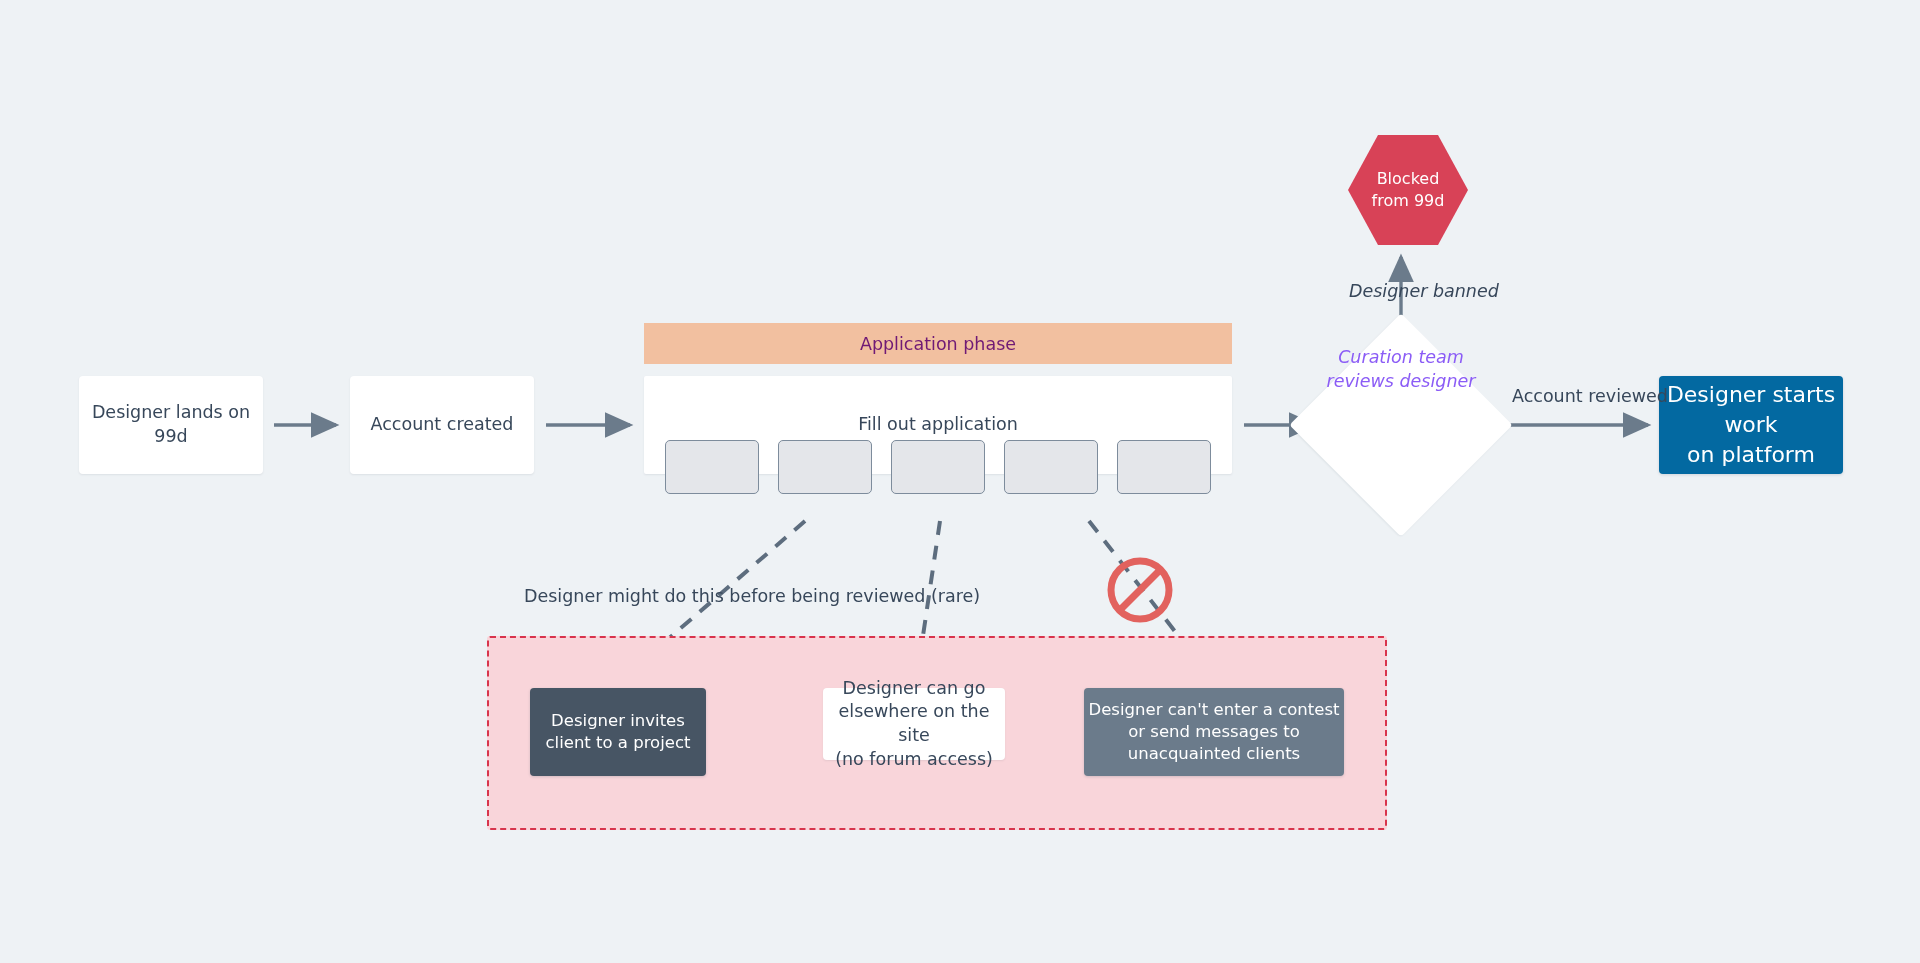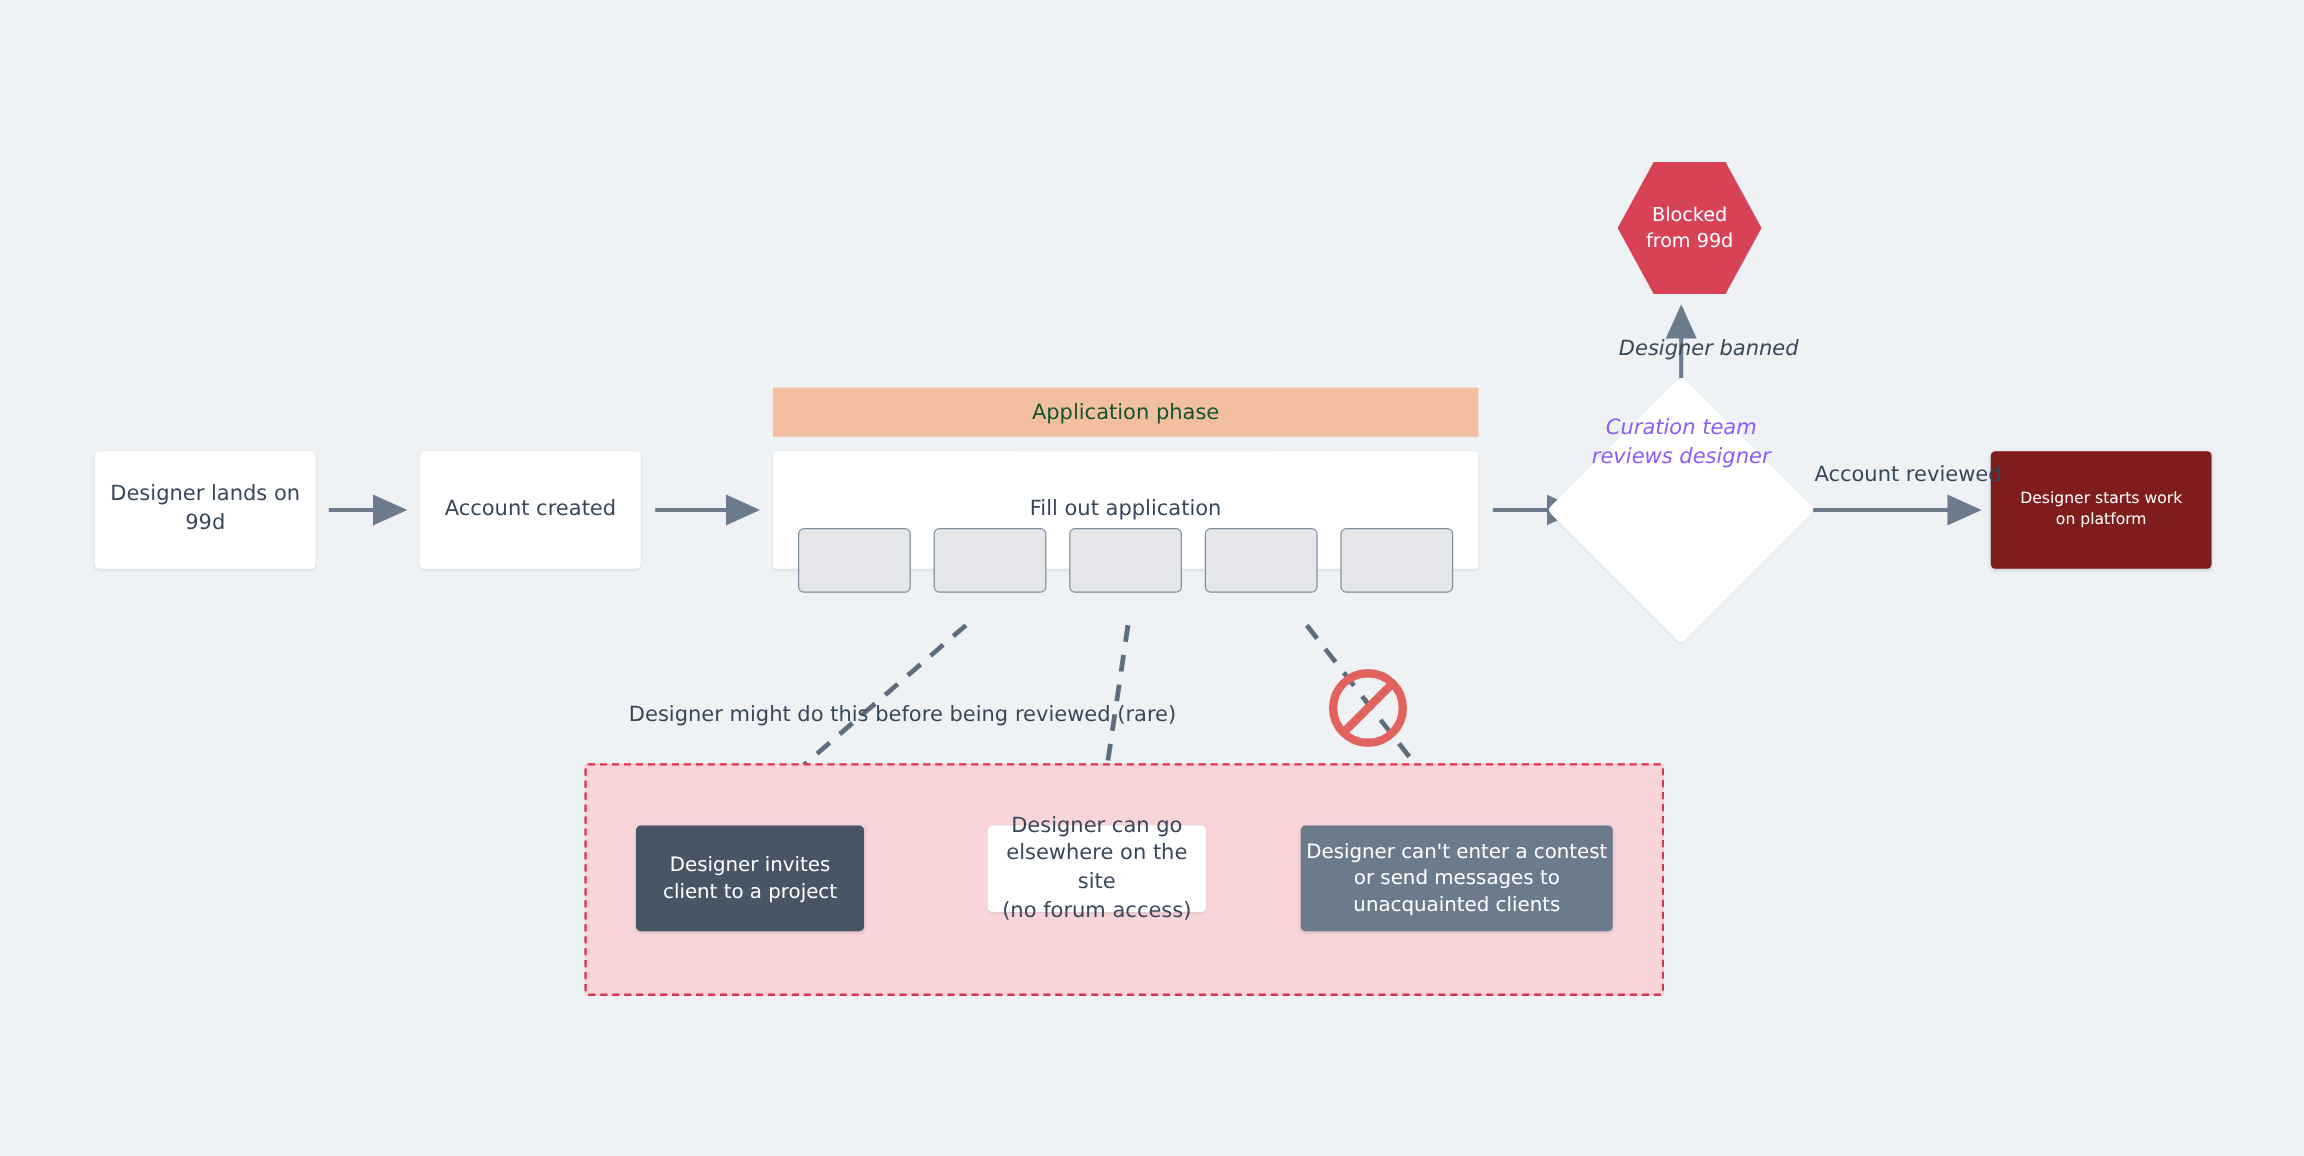--- a/index.html
+++ b/index.html
@@ -35,23 +35,23 @@
   }
 
   .node-white {
     background: #ffffff;
     color: #37475a;
     font-size: 17.5px;
     box-shadow: 0 1px 2px rgba(60,80,100,0.10);
   }
 
   .node-green {
-    background: #7f1d1d;
+    background: #0369a1;
     color: #ffffff;
-    font-size: 13px;
+    font-size: 22px;
     box-shadow: 0 1px 3px rgba(60,80,100,0.18);
   }
 
   .node-dark {
     background: #475564;
     color: #ffffff;
     font-size: 16.5px;
     box-shadow: 0 1px 3px rgba(60,80,100,0.20);
   }
 
@@ -69,21 +69,21 @@
   
   #phase-banner {
     position: absolute;
     left: 644px; top: 323px;
     width: 588px; height: 41px;
     background: #f2c0a0;
     display: flex;
     align-items: center;
     justify-content: center;
     font-size: 17.5px;
-    color: #14532d;
+    color: #701a75;
   }
   #node-application {
     left: 644px; top: 376px;
     width: 588px; height: 98px;
     border-radius: 2px;
   }
   #application-label {
     position: absolute;
     left: 0; right: 0;
     top: 50%;
@@ -168,21 +168,21 @@
   #restricted-area {
     position: absolute;
     left: 487px; top: 636px;
     width: 900px; height: 194px;
     background: #f9d5da;
     border: 2.2px dashed #d8344c;
     border-radius: 3px;
     box-sizing: border-box;
   }
 
-  #node-invite      { left: 530px; top: 688px; width: 190px; height: 88px; }
+  #node-invite      { left: 530px; top: 688px; width: 176px; height: 88px; }
   #node-elsewhere   { left: 823px; top: 688px; width: 182px; height: 72px; }
   #node-nocontest   { left: 1084px; top: 688px; width: 260px; height: 88px; }
 
   
   .edge-label {
     position: absolute;
     font-size: 17.5px;
     color: #37475a;
     white-space: nowrap;
   }

